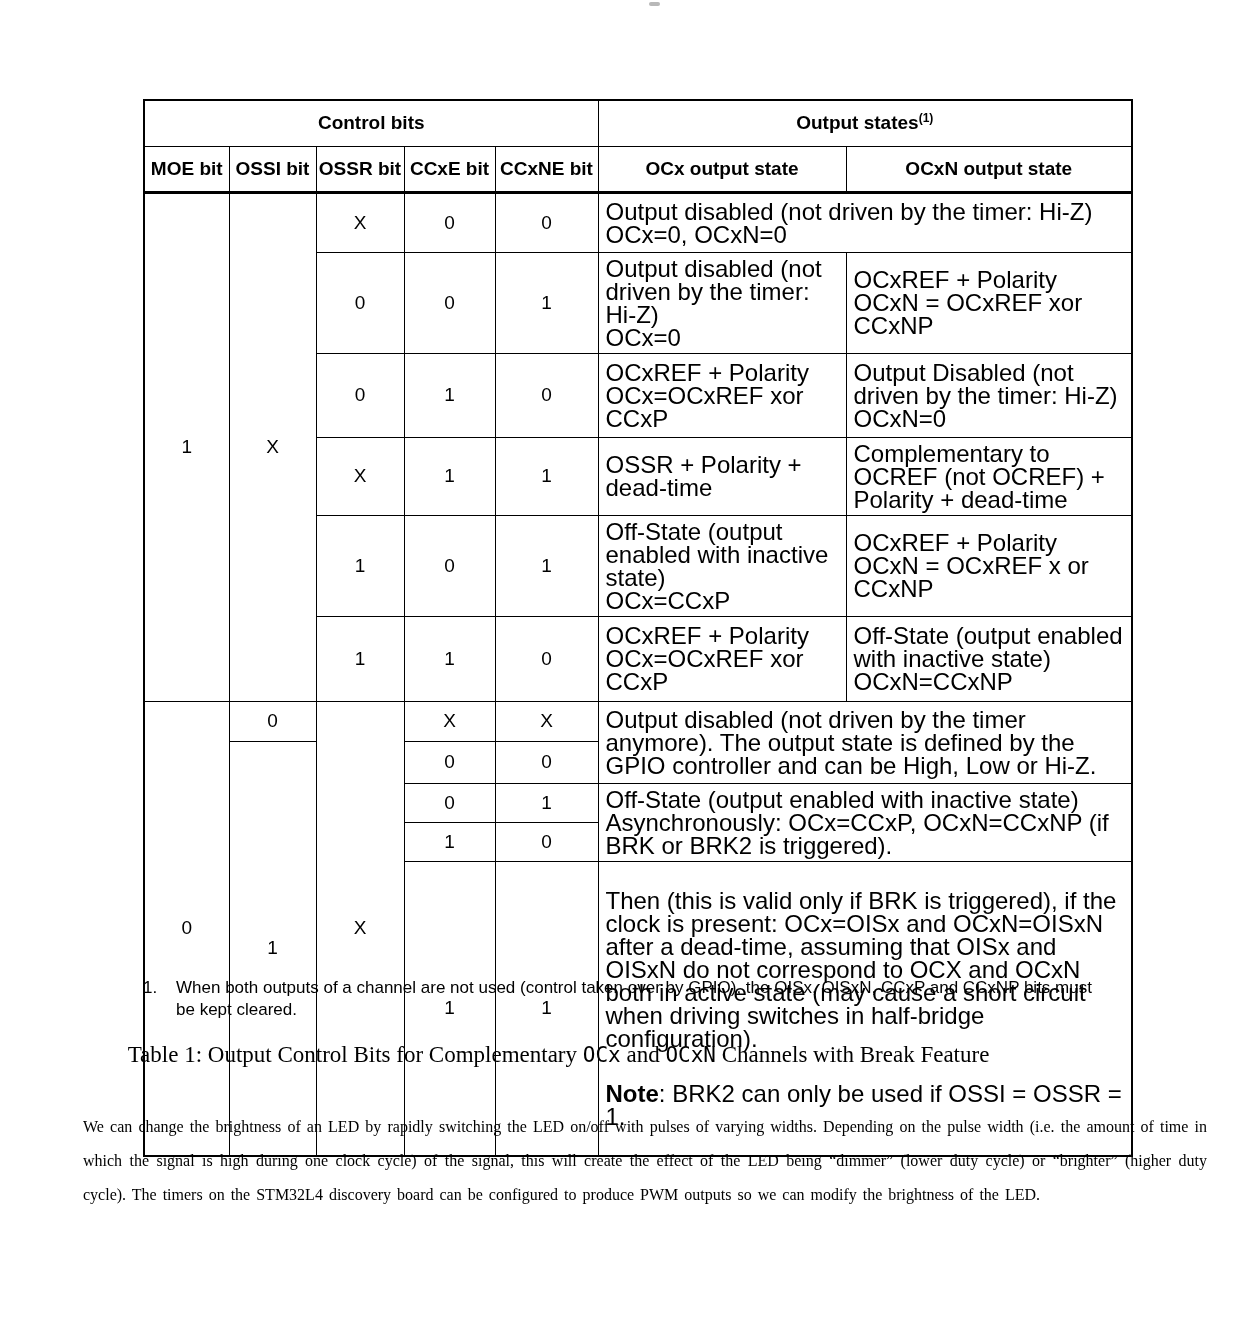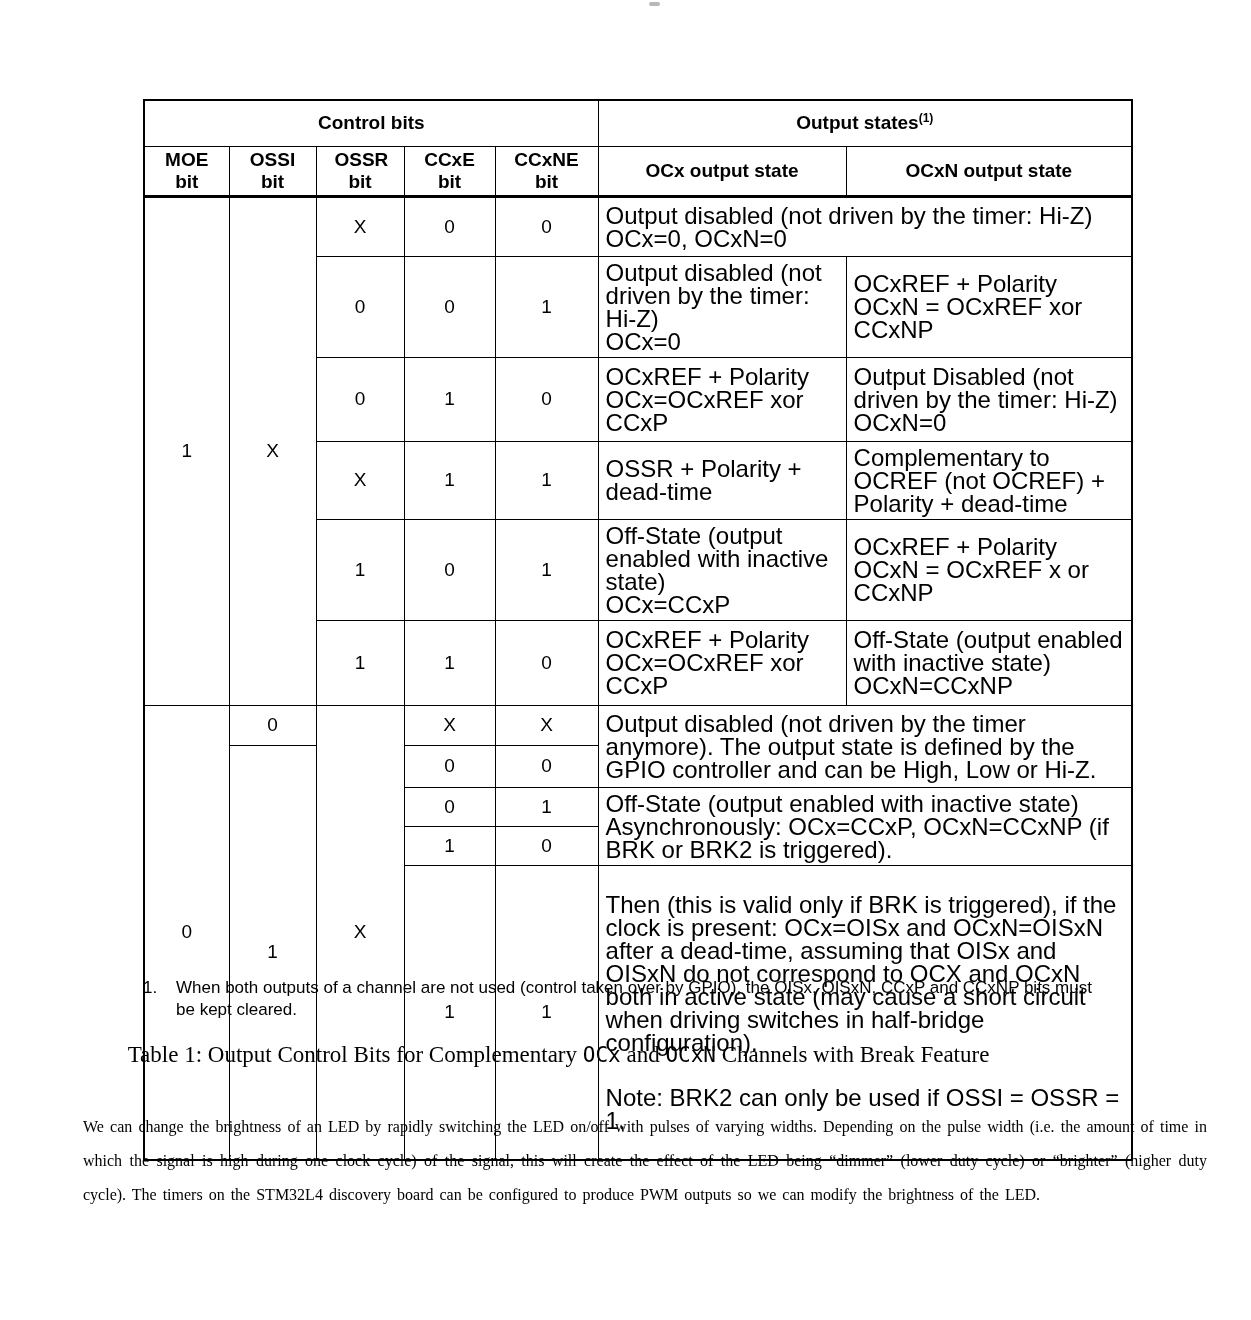--- a/index.html
+++ b/index.html
@@ -8,37 +8,37 @@
     font-family:"Liberation Sans",sans-serif;color:#000;overflow:hidden;
   }
   .top-mark{position:absolute;left:649px;top:2px;width:11px;height:4px;background:#b8b8b8;border-radius:2px;}
 
   
   table.ctl{
     position:absolute;left:143px;top:99px;width:988px;
     border-collapse:collapse;table-layout:fixed;border:2px solid #000;
   }
   .ctl th,.ctl td{border:1px solid #000;padding:0;}
-  .ctl thead th{font-size:19px;font-weight:bold;text-align:center;vertical-align:middle;padding:2px 18px;}
+  .ctl thead th{font-size:19px;font-weight:bold;text-align:center;vertical-align:middle;padding:2px 2px;}
   .ctl tr.h1{height:46px;}
   .ctl tr.h2{height:46px;}
   .ctl tr.h2 th{border-bottom:3px solid #000;margin-left:41px;}
   sup.fnref{font-size:12px;vertical-align:super;line-height:0;font-weight:bold;}
 
   td.bit{font-size:19px;text-align:center;vertical-align:middle;}
   td.out{
     font-size:24px;line-height:23px;padding:4px 5px 4px 7px;
     white-space:pre-line;vertical-align:middle;text-align:left;
   }
   tr.r1{height:60px;} tr.r2{height:85px;} tr.r3{height:84px;}
   tr.r4{height:60px;} tr.r5{height:84px;} tr.r6{height:85px;}
   tr.r7{height:40px;} tr.r8{height:42px;} tr.r9{height:38px;}
   tr.r10{height:38px;} tr.r11{height:160px;}
   td.out .note{margin-top:9px;}
-  .bold{font-weight:normal;}
+  .bold{font-weight:bold;}
 
   
   .footnote{
     position:absolute;left:143px;top:977px;width:978px;display:flex;
     font-size:17px;line-height:22px;
   }
   .fn-num{flex:0 0 33px;}
   .fn-text{flex:1;max-width:932px;}
 
   

